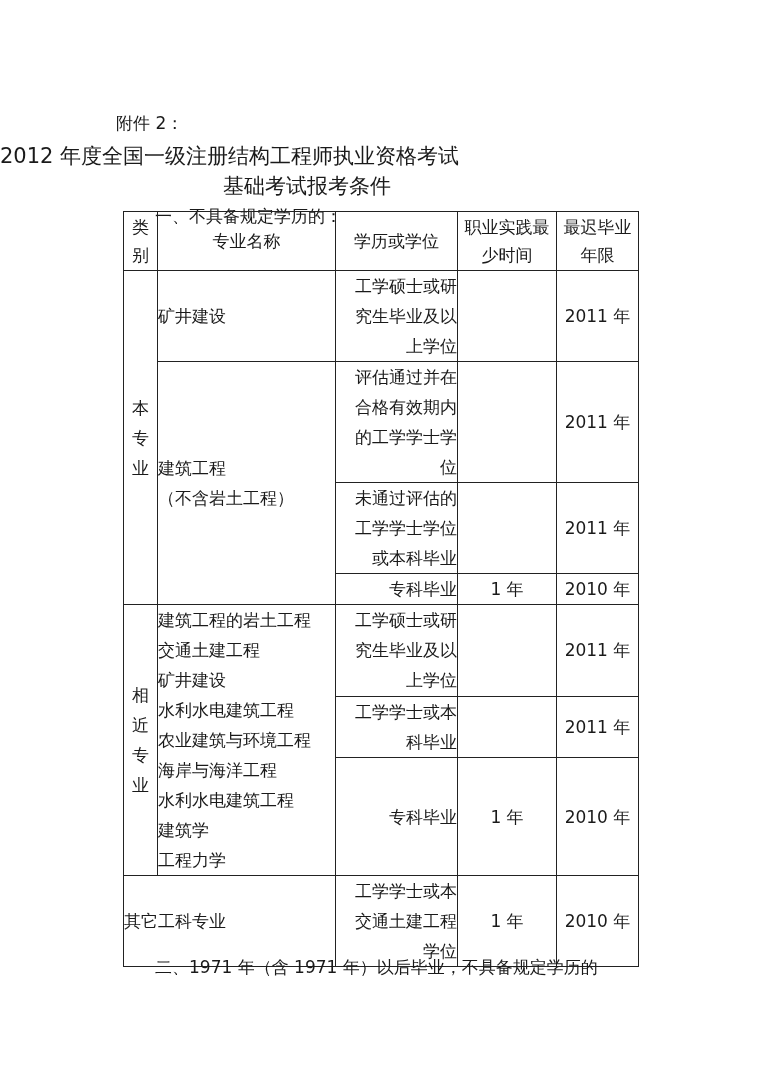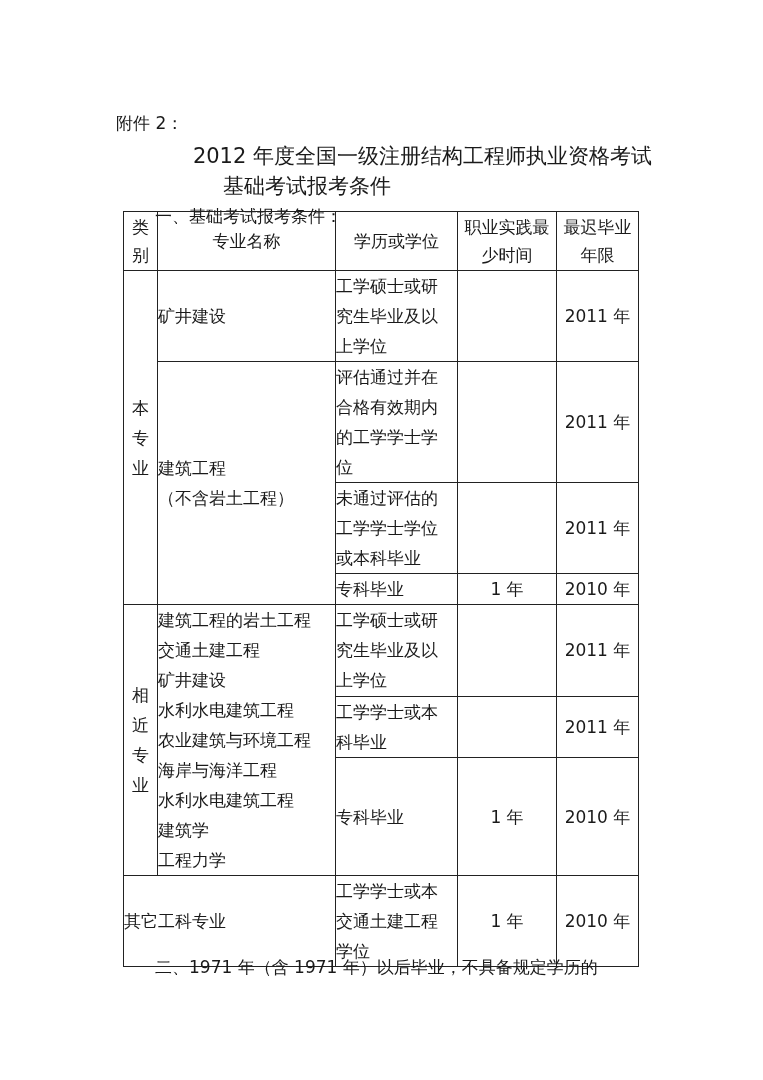--- a/index.html
+++ b/index.html
@@ -1,44 +1,44 @@
 <!DOCTYPE html>
 <html><head>
 <meta charset="utf-8">
 <style>
   html, body { margin:0; padding:0; background:#ffffff; }
   body { width:763px; height:1080px; position:relative; overflow:hidden;
          font-family:"DejaVu Sans", "Liberation Sans", sans-serif; color:#1a1a1a; }
   .abs { position:absolute;margin-top:16px; }
   .attach { left:116px; top:96px; font-size:17px; }
-  .title1 { left:0; width:652px; top:126px; text-align:right; font-size:21px; }
+  .title1 { left:0; width:652px; top:126px; text-align:left; font-size:21px; }
   .title2 { left:0; width:614px; top:156px; text-align:center; font-size:21px; }
   .sec1 { left:155px; top:189px; font-size:17px; }
   .sec2 { left:155px; top:940px; font-size:17px; white-space:nowrap; }
 
   table.req { position:absolute; left:123px; top:211px; border-collapse:collapse;
               table-layout:fixed; font-size:17px; line-height:30px; }
   table.req td { border:1.5px solid #222; padding:0; vertical-align:middle; }
   .c1 { width:33px; text-align:center; }
   .c2 { width:177px; text-align:left; }
-  .c3 { width:121px; text-align:left; }
+  .c3 { width:121px; text-align:right; }
   .c4 { width:98px; text-align:center; }
   .c5 { width:81px; text-align:center; }
   .hdr td { height:58px; line-height:28px; }
   .hdr .c2, .hdr .c3 { text-align:center; }
   .lines span { display:block; }
   .vt span { display:block; line-height:30px; }
 </style>
 </head>
 <body>
 
 <div class="abs attach">附件 2：</div>
 <div class="abs title1">2012 年度全国一级注册结构工程师执业资格考试</div>
 <div class="abs title2">基础考试报考条件</div>
-<div class="abs sec1">一、基础考试报考条件：</div>
+<div class="abs sec1">一、不具备规定学历的：</div>
 
 <table class="req">
   <tbody>
       <tr class="hdr">
     <td class="c1 lines">
       <span>类</span>
       <span>别</span>
     </td>
     <td class="c2">专业名称</td>
     <td class="c3">学历或学位</td>

